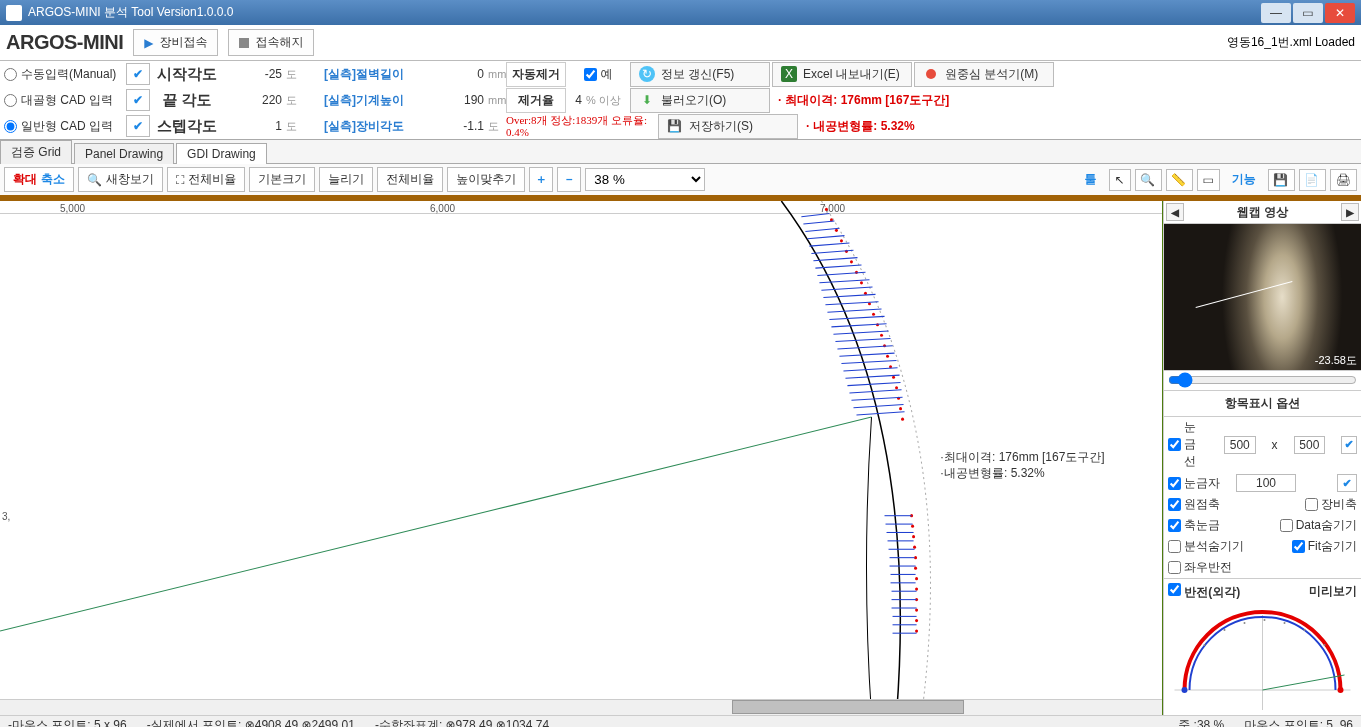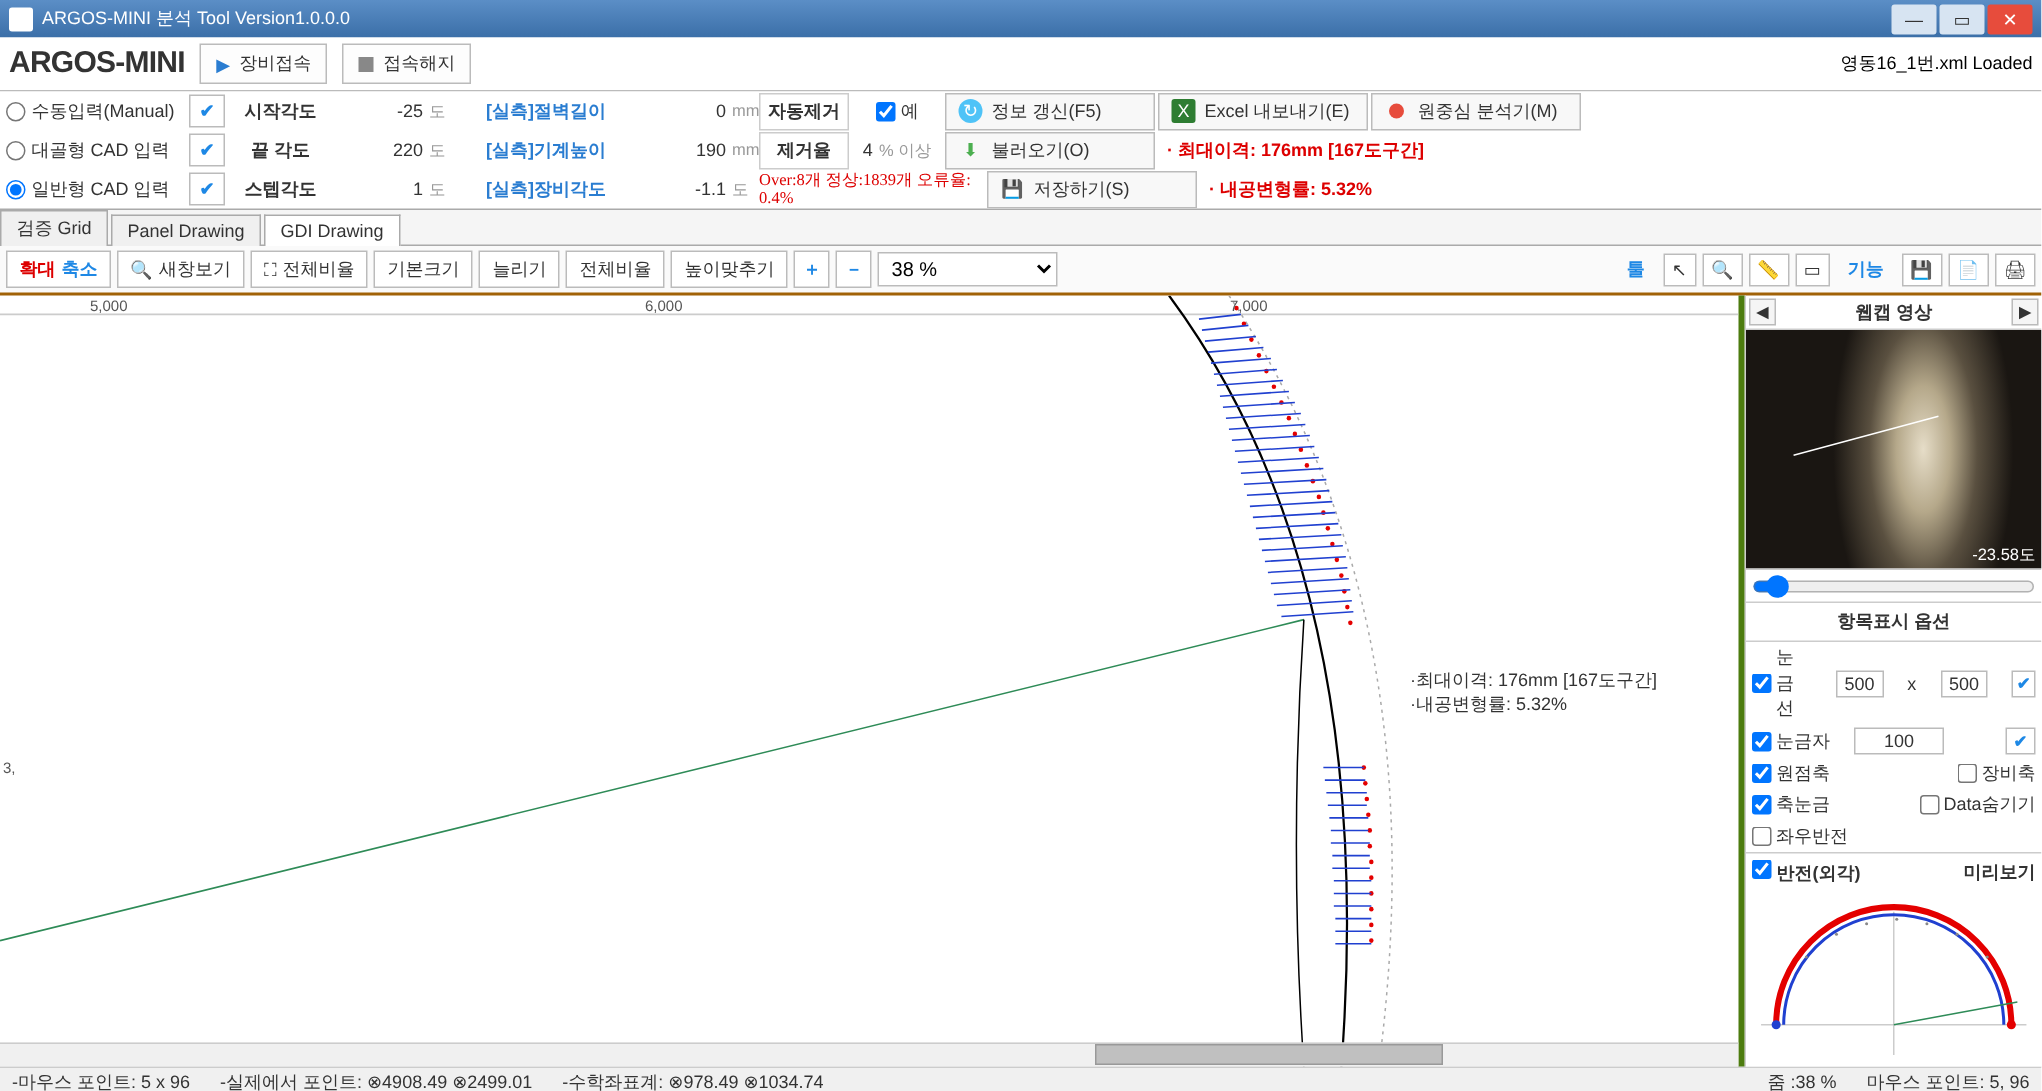--- a/index.html
+++ b/index.html
@@ -20,49 +20,49 @@
 .hb .stop { width: 10px; height: 10px; background: #888; display: inline-block; }
 .app-header .spacer { flex: 1; }
 .loaded-text { color: #000; font-size: 12px; }
 
 
 .settings { border-bottom: 1px solid #aaa; background: #fff; }
 .srow { display: flex; align-items: center; height: 26px; padding: 0 4px; gap: 2px; }
 .radio-lbl { display: inline-flex; align-items: center; gap: 4px; width: 120px; font-size: 12px; }
 .radio-lbl input { margin: 0; }
 .checkbtn { width: 24px; height: 22px; border: 1px solid #bbb; background: #fff; display: flex; align-items: center; justify-content: center; color: #1e88e5; font-weight: bold; }
-.cell-lbl { width: 70px; text-align: center; font-size: 12px; font-weight: bold; }
+.cell-lbl { width: 70px; text-align: center; font-size: 15px; font-weight: bold; }
 .cell-val { width: 60px; text-align: right; font-size: 12px; padding-right: 2px; color: #333; }
 .cell-unit { width: 16px; font-size: 11px; color: #999; }
 .blue-link { color: #2a7dd1; font-size: 12px; width: 120px; text-align: center; font-weight: bold; }
 .cell-val2 { width: 60px; text-align: right; padding-right: 2px; }
 .cell-lbl2 { width: 60px; text-align: center; font-weight: bold; border: 1px solid #ccc; padding: 3px 0; }
 .cell-check { width: 60px; display: flex; align-items: center; justify-content: center; gap: 4px; }
 .act-btn { border: 1px solid #bbb; padding: 3px 8px; background: #f8f8f8; display: inline-flex; align-items: center; gap: 6px; font-size: 12px; min-width: 140px; justify-content: flex-start; }
 .act-btn .ic { width: 16px; height: 16px; display: inline-flex; align-items: center; justify-content: center; border-radius: 2px; }
 .status-red { color: #d00; font-weight: bold; font-size: 12px; margin-left: 6px; }
 .small-red { color: #d00; font-size: 11px; line-height: 1.1; width: 150px; font-family: Liberation Serif, serif; }
 
 
 .tabstrip { display: flex; border-bottom: 1px solid #aaa; background: #f5f5f5; height: 24px; align-items: flex-end; }
 .tab { border: 1px solid #aaa; border-bottom: none; padding: 3px 10px; font-size: 12px; background: #f0f0f0; margin-right: 2px; margin-bottom: -1px; }
 .tab.active { background: #fff; }
 
 
-.toolbar { display: flex; align-items: center; padding: 3px 4px; border-bottom: 2px solid #a16207; gap: 4px; background: #fafafa; }
+.toolbar { display: flex; align-items: center; padding: 3px 4px; border-bottom: 6px solid #a16207; gap: 4px; background: #fafafa; }
 .tbtn { border: 1px solid #bbb; padding: 3px 8px; background: #fff; font-size: 12px; display: inline-flex; align-items: center; gap: 4px; }
 .tbtn.icon-only { padding: 3px 5px; }
 .zoom-select { border: 1px solid #bbb; padding: 2px 4px; width: 120px; background: #fff; }
 .toolbar .spacer { flex: 1; }
 .blue-red { color: #d00; font-weight: bold; }
 .blue-blue { color: #1e88e5; font-weight: bold; }
 
 
 .content { display: flex; height: calc(100vh - 25px - 36px - 78px - 24px - 30px - 20px); }
-.canvas-pane { flex: 1; position: relative; overflow: hidden; border-right: 4px solid #4d7c0f; }
+.canvas-pane { flex: 1; position: relative; overflow: hidden; border-right: 1px solid #4d7c0f; }
 .canvas-pane svg { width: 100%; height: 100%; }
 .hscroll { position: absolute; bottom: 0; left: 0; right: 0; height: 16px; background: #f0f0f0; border-top: 1px solid #ccc; }
 .hscroll .thumb { position: absolute; height: 14px; background: #c0c0c0; border: 1px solid #999; top: 0; }
 .right-pane { width: 198px; display: flex; flex-direction: column; border-left: 1px solid #ccc; }
 
 
 .rp-header { display: flex; align-items: center; justify-content: space-between; padding: 2px; border-bottom: 1px solid #ccc; font-weight: bold; }
 .rp-header .nav { width: 18px; height: 18px; border: 1px solid #bbb; display: flex; align-items: center; justify-content: center; font-size: 10px; background: #f5f5f5; }
 .webcam-img { height: 160px; background: radial-gradient(ellipse 60px 140px at 60% 50%, #e6ddc8 0%, #b5a88a 30%, #5a5040 60%, #1a1612 100%); position: relative; border-bottom: 1px solid #ccc; }
 .webcam-img .line { position: absolute; top: 70px; left: 30px; width: 100px; height: 1px; background: #fff; transform: rotate(-15deg); }
@@ -391,20 +391,30 @@
           <span>축눈금</span>
         </label>
       <label style="margin-left:auto">
           <input type="checkbox" style="">
           <span>Data숨기기</span>
         </label>
     </div>
     <div class="opt-row">
       <label>
           <input type="checkbox" style="">
+          <span>분석숨기기</span>
+        </label>
+      <label style="margin-left:auto">
+          <input type="checkbox" checked="" style="">
+          <span>Fit숨기기</span>
+        </label>
+    </div>
+    <div class="opt-row">
+      <label>
+          <input type="checkbox" style="">
           <span>좌우반전</span>
         </label>
     </div>
 
     <div class="preview-title">
       <label><input type="checkbox" checked="" style=""> <span>반전(외각)</span></label>
       <span>미리보기</span>
     </div>
     <div class="preview-canvas">
       <svg viewBox="0 0 196 110" width="100%" height="100%">

